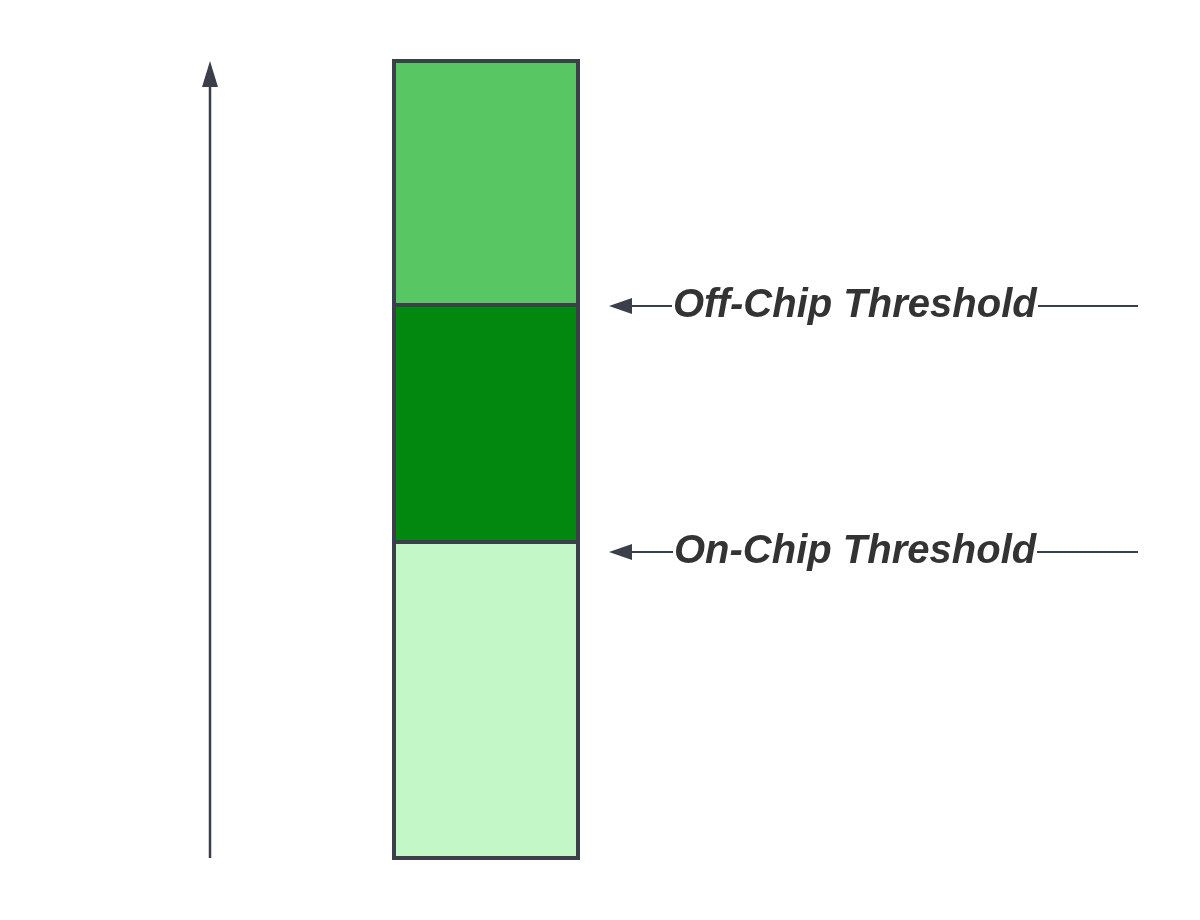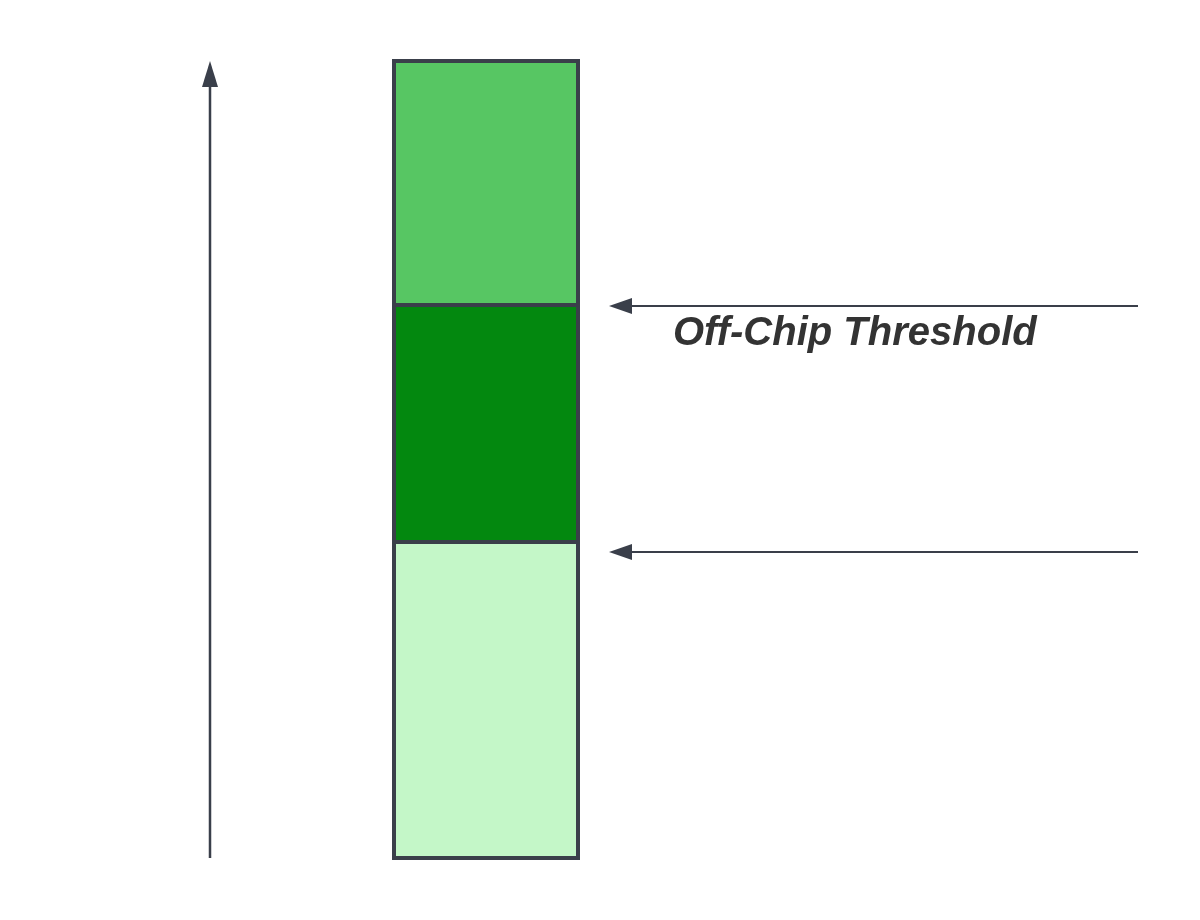--- a/index.html
+++ b/index.html
@@ -37,21 +37,21 @@
       top: 436px;
       font-size: 40px;
       background: #ffffff;
       padding: 0 2px;
     }
     .threshold-label {
       font-size: 40px;
       background: #ffffff;
       padding: 0 1px;
     }
-    .off-chip { left: 672px; top: 283px; margin-top: 28px; }
+    .off-chip { left: 672px; top: 283px; }
     .on-chip { left: 673px; top: 529px; }
   </style>
 </head>
 <body>
 
 <div class="canvas">
   <svg class="diagram" width="1200" height="920" viewBox="0 0 1200 920">
 
     <g>
       <line x1="210" y1="858" x2="210" y2="80" stroke="#3a3f4a" stroke-width="2.5"></line>
@@ -72,13 +72,14 @@
       <polygon points="609,306 632,298 632,314" fill="#3a3f4a"></polygon>
     </g>
 
     <g>
       <line x1="630" y1="552" x2="1138" y2="552" stroke="#3a3f4a" stroke-width="2"></line>
       <polygon points="609,552 632,544 632,560" fill="#3a3f4a"></polygon>
     </g>
   </svg>
 
   <div class="label threshold-label off-chip">Off-Chip Threshold</div>
+  <div class="label threshold-label on-chip">On-Chip Threshold</div>
 </div>
 
 </body></html>

